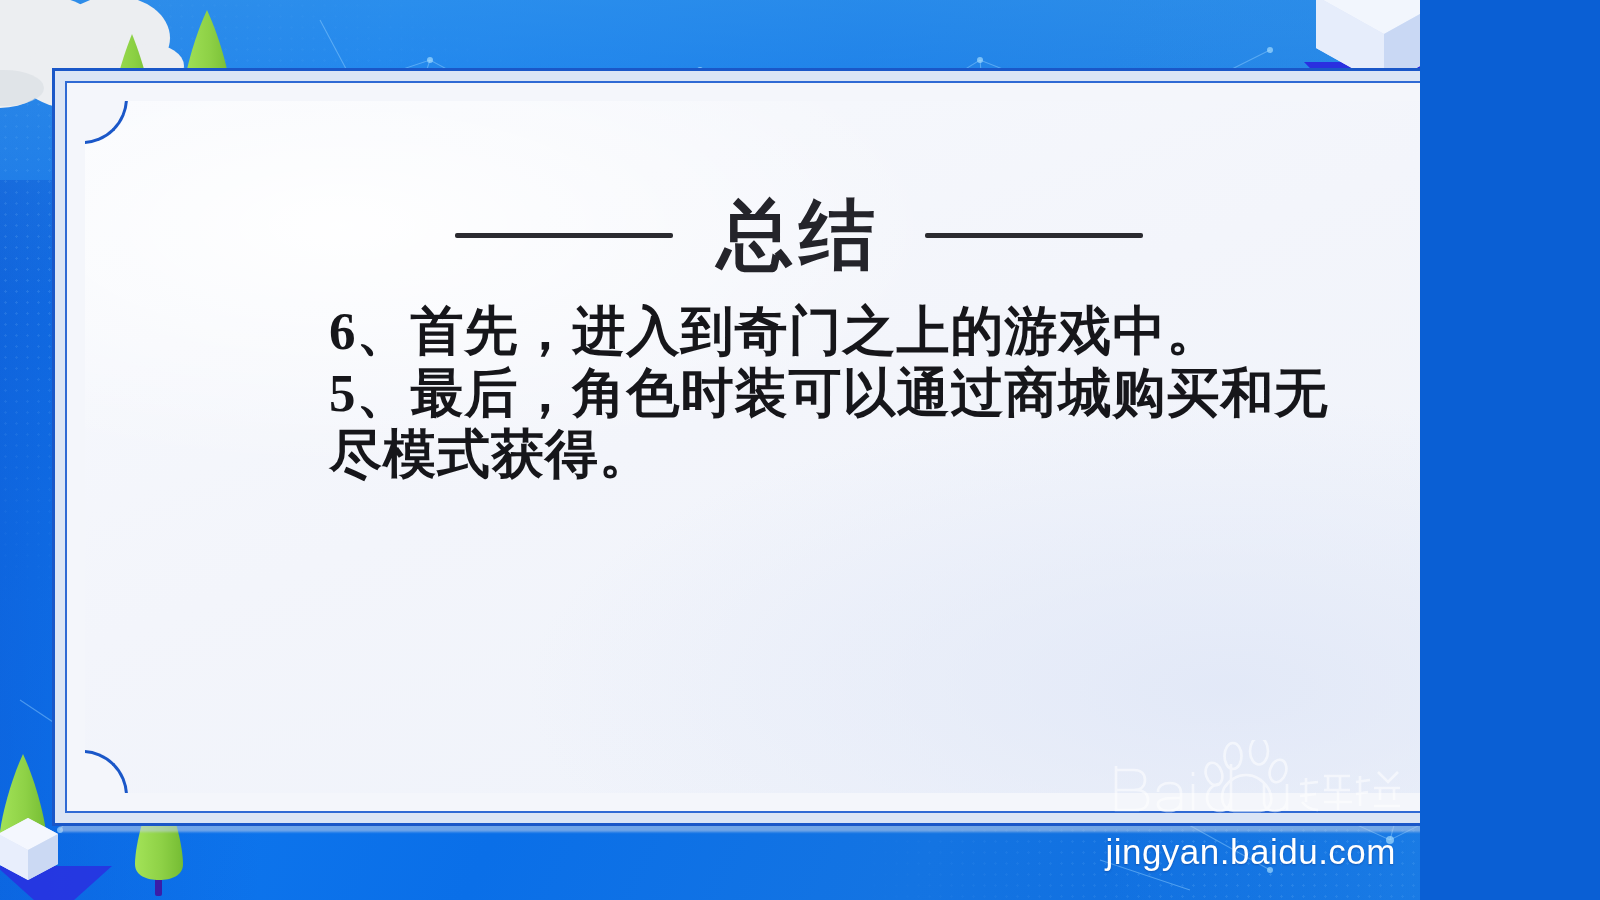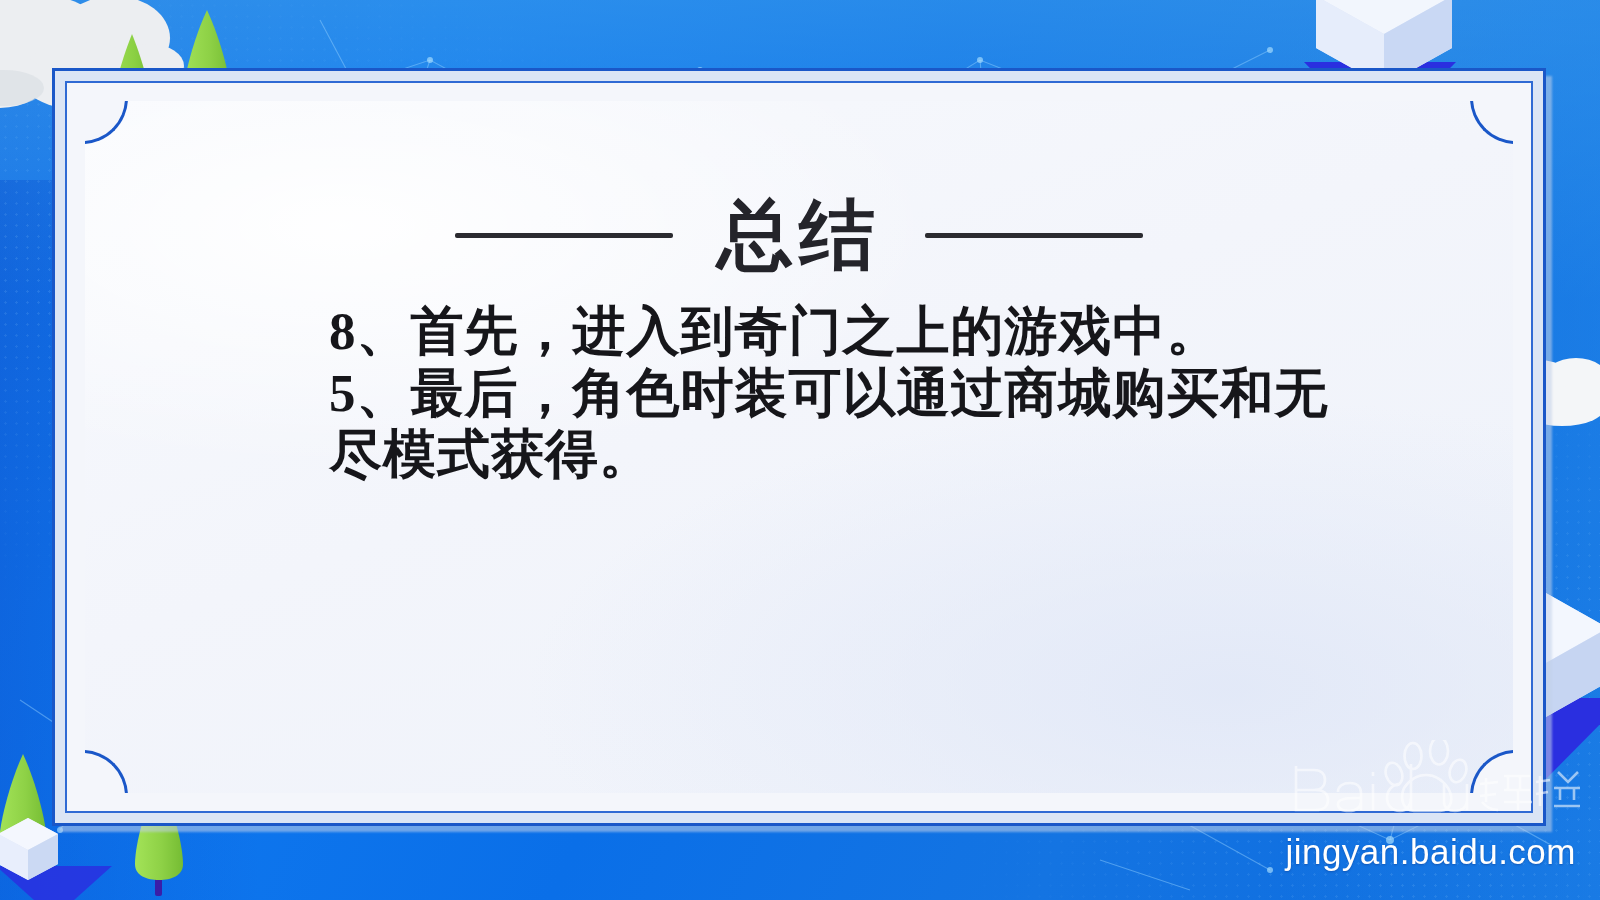--- a/index.html
+++ b/index.html
@@ -2,21 +2,21 @@
 <html><head>
 <meta charset="utf-8">
 <style>
   html, body {
     margin: 0;
     padding: 0;
     background: #0a5fd4;
   }
   #stage {
     position: relative;
-    width: 1600px;
+    width: 1420px;
     height: 900px;
     overflow: hidden;
     font-family: "Liberation Serif", "DejaVu Serif", serif;
   }
 
   
   .bg-base {
     position: absolute;
     inset: 0;
     background:
@@ -335,21 +335,21 @@
         <div class="notch bl"></div>
         <div class="notch br"></div>
 
         <div class="title-row">
           <span class="title-rule"></span>
           <span class="title-text">总结</span>
           <span class="title-rule"></span>
         </div>
 
         <div class="body-block">
-          <p class="body-line">8、首先，进入到奇门之上的游戏中。</p>
+          <p class="body-line">6、首先，进入到奇门之上的游戏中。</p>
           <p class="body-line">5、最后，角色时装可以通过商城购买和无尽模式获得。</p>
         </div>
       </div>
     </div>
   </div>
 
   <svg class="watermark" viewBox="0 0 300 74">
     <g fill="none" stroke="#ffffff" stroke-width="2.6" opacity=".95">
 
       <ellipse cx="131" cy="16" rx="8.5" ry="13"></ellipse>

